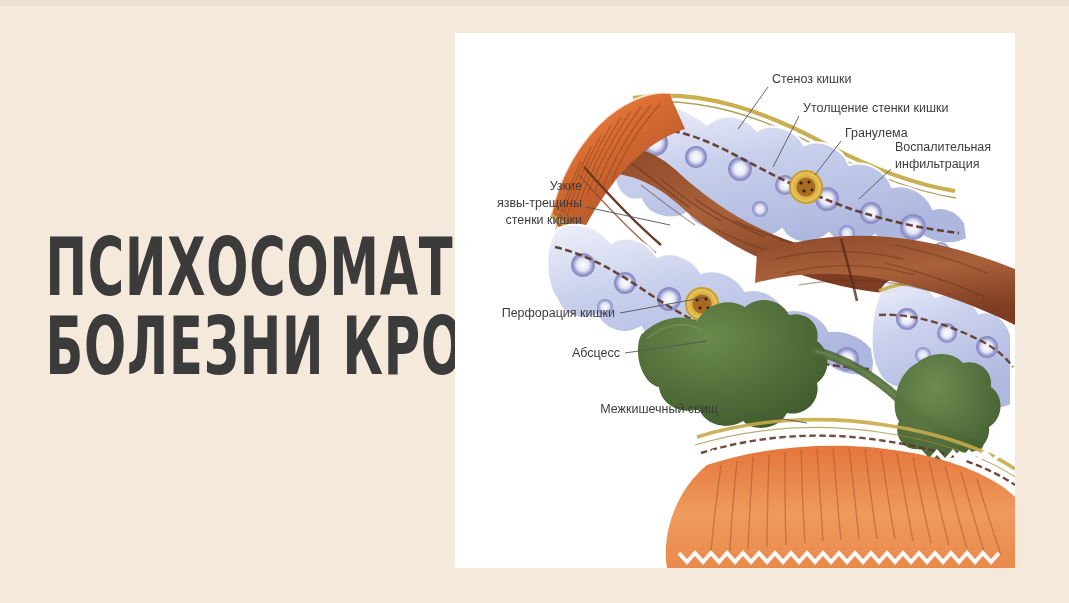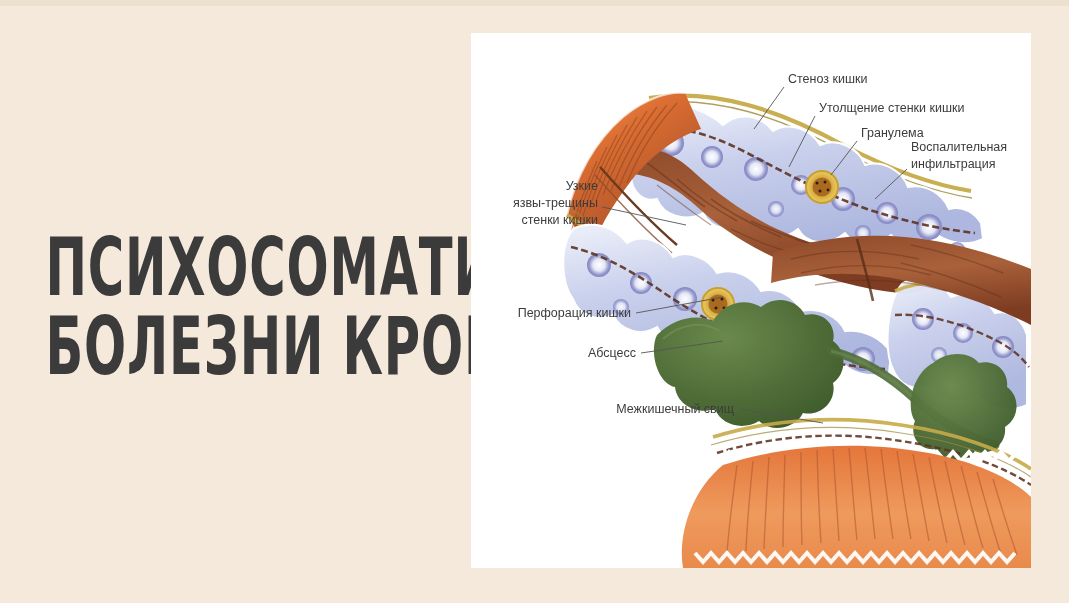--- a/index.html
+++ b/index.html
@@ -41,21 +41,21 @@
     transform: scaleX(0.80) scaleY(1.30);
     transform-origin: center center;
     white-space: nowrap;
   }
   #title-line-1 { font-size: 62px; }
   #title-line-2 { font-size: 62px; margin-top: 18px; }
 
   
   #figure-panel {
     position: absolute;
-    left: 471px;
+    left: 455px;
     top: 33px;
     width: 560px;
     height: 535px;
     background: #84cc16;
     text-align: right;
   }
   #figure-svg {
     display: block;
     width: 560px;
     height: 535px;

